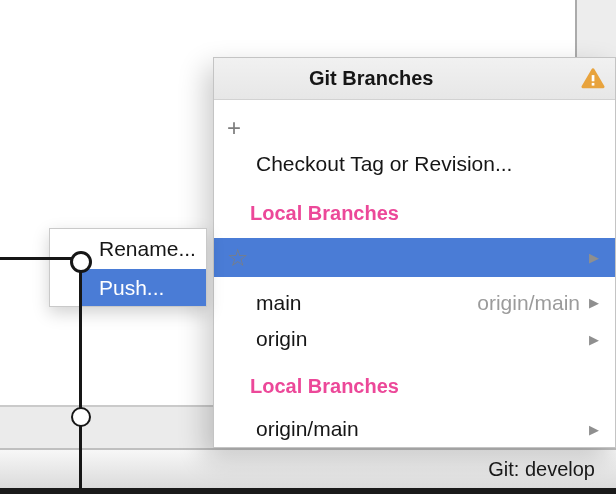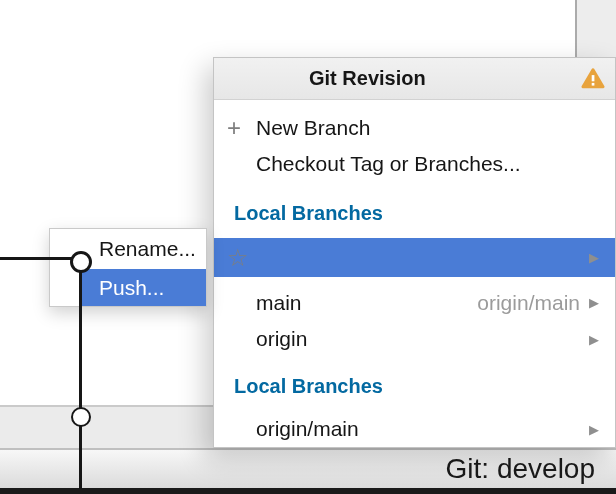--- a/index.html
+++ b/index.html
@@ -11,40 +11,40 @@
   .vsep{position:absolute;left:575px;top:0;width:2px;height:57px;background:#ABABAB;}
 
   
   .band{position:absolute;left:0;top:405px;width:216px;height:43px;background:#EBEBEB;
         border-top:2px solid #CACACA;box-sizing:border-box;}
 
   
   .statusbar{position:absolute;left:0;top:448px;width:616px;height:40px;box-sizing:border-box;
              background:linear-gradient(#F7F7F7,#DBDBDB);border-top:2px solid #BFBFBF;
              display:flex;justify-content:flex-end;align-items:center;padding-right:21px;}
-  .git-widget{font-size:28px;color:#1a1a1a;}
+  .git-widget{font-size:20px;color:#1a1a1a;}
   .darkband{position:absolute;left:0;top:488px;width:616px;height:6px;background:#1A1A1A;}
 
   
   .popup{position:absolute;left:213px;top:57px;width:403px;height:391px;background:#fff;
          border:1px solid #C4C4C4;box-sizing:border-box;box-shadow:-8px 10px 26px rgba(0,0,0,.20);}
   .popup-header{position:relative;height:41px;background:linear-gradient(#F1F1F1,#E7E7E7);
                 border-bottom:1px solid #D2D2D2;}
   .popup-title{position:absolute;left:95px;top:0;line-height:41px;font-size:20px;font-weight:600;color:#161616;}
   .warn{position:absolute;right:10px;top:7px;}
   .popup-body{padding-top:10px;}
   .row{display:flex;align-items:center;padding:0 16px 0 13px;box-sizing:border-box;}
   .item{height:36px;cursor:default;}
   .item .icn{width:29px;flex:0 0 29px;font-size:24px;line-height:24px;color:#7E7E7E;}
   .item .lbl{font-size:21px;white-space:nowrap;}
   .trail{margin-left:auto;display:flex;align-items:center;gap:9px;}
   .tracking{font-size:21px;color:#9B9B9B;}
   .arr{font-size:13px;color:#8F8F8F;line-height:13px;}
   .section{height:34px;display:flex;align-items:center;padding-left:20px;
-           font-weight:bold;font-size:20px;color:#0369a1;}
+           font-weight:bold;font-size:20px;color:#ec4899;margin-left:16px;}
   .sel-row{height:39px;background:#4A7CD6;color:#ffffff;}
   .star{color:#E8A33D;font-size:23px;line-height:23px;}
   .gap14{height:14px;} .gap12{height:12px;} .gap8{height:8px;} .gap7{height:7px;}
   .h37{height:37px;}
 
   
   .ctxmenu{position:absolute;left:49px;top:228px;width:158px;background:#fff;
            border:1px solid #C9C9C9;box-sizing:border-box;box-shadow:0 6px 16px rgba(0,0,0,.18);padding-left:31px;}
   .ctxrow{height:40px;display:flex;align-items:center;padding-left:18px;font-size:21px;cursor:default;}
   .ctxrow.sel{height:37px;background:#4A7CD6;color:#fff;align-items:center;}
@@ -67,36 +67,35 @@
 
   <div class="band"></div>
 
   <div class="statusbar">
     <span class="git-widget">Git: develop</span>
   </div>
   <div class="darkband"></div>
 
   <div class="popup">
     <div class="popup-header">
-      <span class="popup-title">Git Revision</span>
+      <span class="popup-title">Git Branches</span>
       <svg class="warn" width="24" height="27" viewBox="0 0 24 24">
         <path d="M12 3.2 L22 20.2 H2 Z" fill="#E8A33D" stroke="#E8A33D" stroke-width="3" stroke-linejoin="round"></path>
         <rect x="10.7" y="8.6" width="2.7" height="6.2" fill="#ffffff"></rect>
         <rect x="10.7" y="16.4" width="2.7" height="2.7" fill="#ffffff"></rect>
       </svg>
     </div>
 
     <div class="popup-body">
       <div class="row item">
         <span class="icn">+</span>
-        <span class="lbl">New Branch</span>
       </div>
       <div class="row item">
         <span class="icn"></span>
-        <span class="lbl">Checkout Tag or Branches...</span>
+        <span class="lbl">Checkout Tag or Revision...</span>
       </div>
 
       <div class="gap14"></div>
       <div class="section">Local Branches</div>
       <div class="gap8"></div>
 
       <div class="row item sel-row">
         <span class="icn star">☆</span>
         <span class="trail">
           <span class="arr">▶</span>

